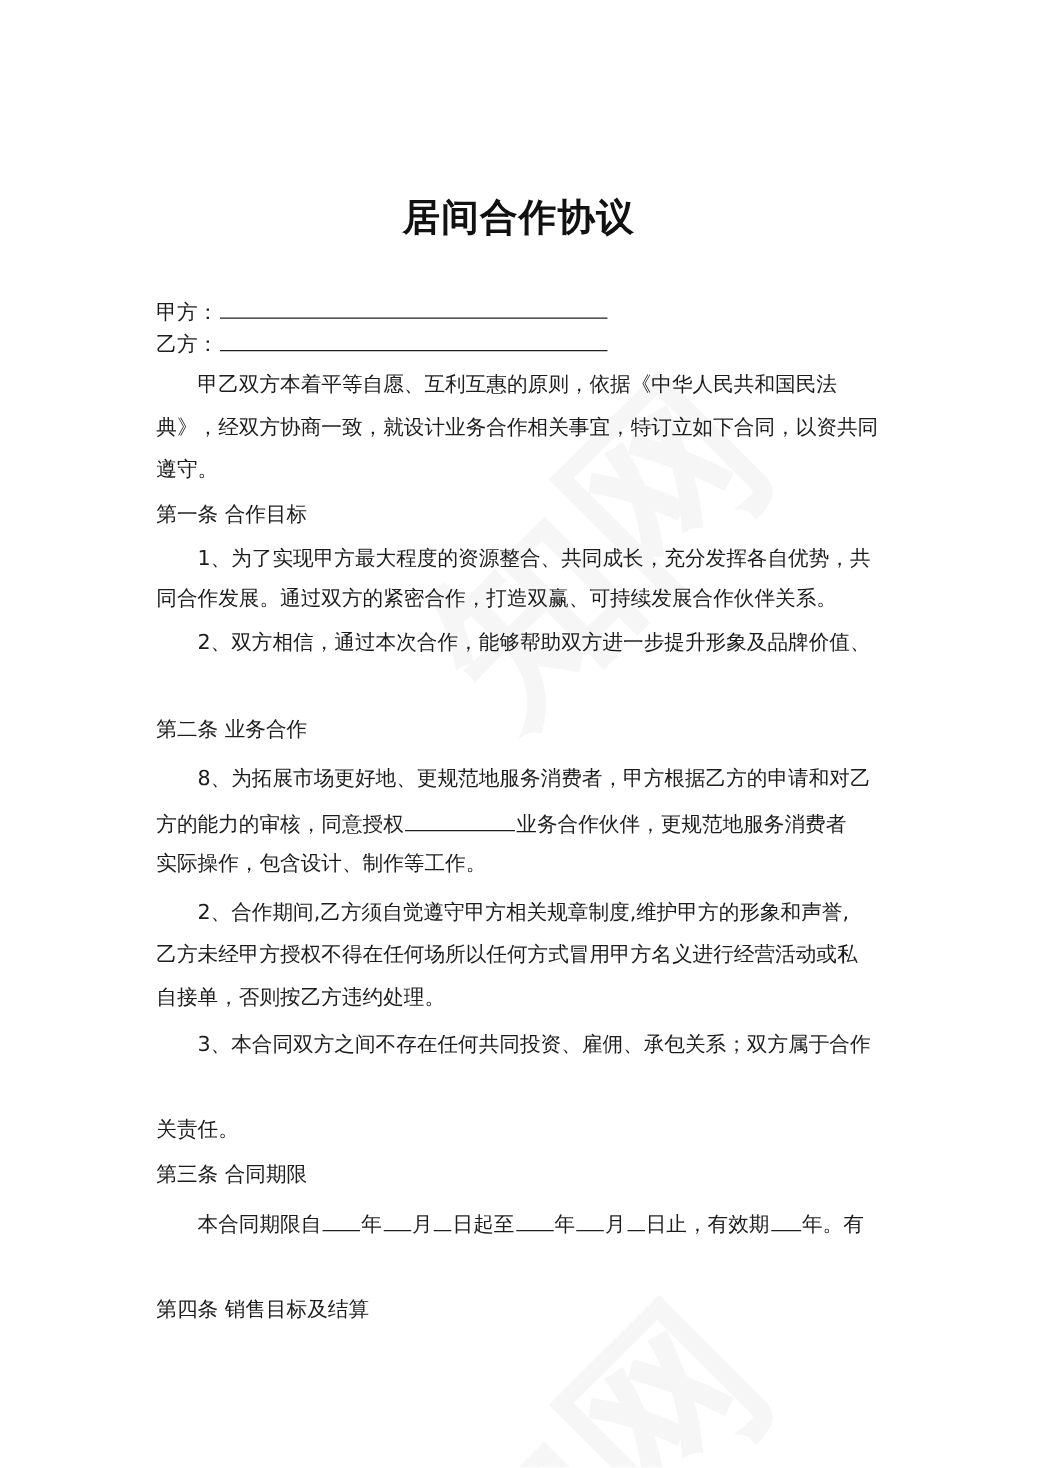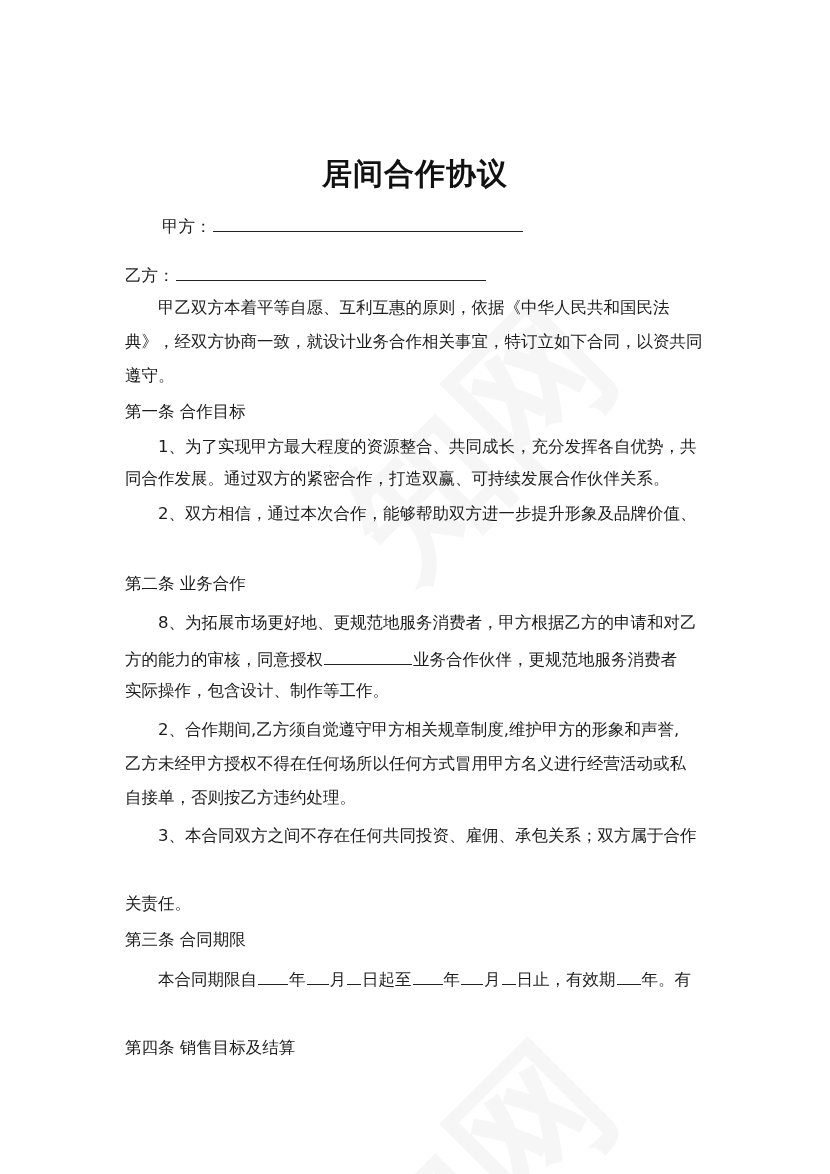--- a/index.html
+++ b/index.html
@@ -34,21 +34,21 @@
 </head>
 <body>
 
 <div class="page">
 
   <div class="watermark" style="left:330px; top:340px;">知网</div>
   <div class="watermark" style="left:330px; top:1080px;">知网</div>
 
   <div class="title">居间合作协议</div>
 
-  <div class="line" style="top:213px;margin-left:37px;">
+  <div class="line" style="top:236px;">
     <span>甲方：</span><span class="blank party-blank"></span>
   </div>
   <div class="line" style="top:262px;">
     <span>乙方：</span><span class="blank party-blank"></span>
   </div>
 
   <div class="line indent" style="top:297px;">甲乙双方本着平等自愿、互利互惠的原则，依据《中华人民共和国民法</div>
   <div class="line" style="top:331px;">典》，经双方协商一致，就设计业务合作相关事宜，特订立如下合同，以资共同</div>
   <div class="line" style="top:365px;">遵守。</div>
 

